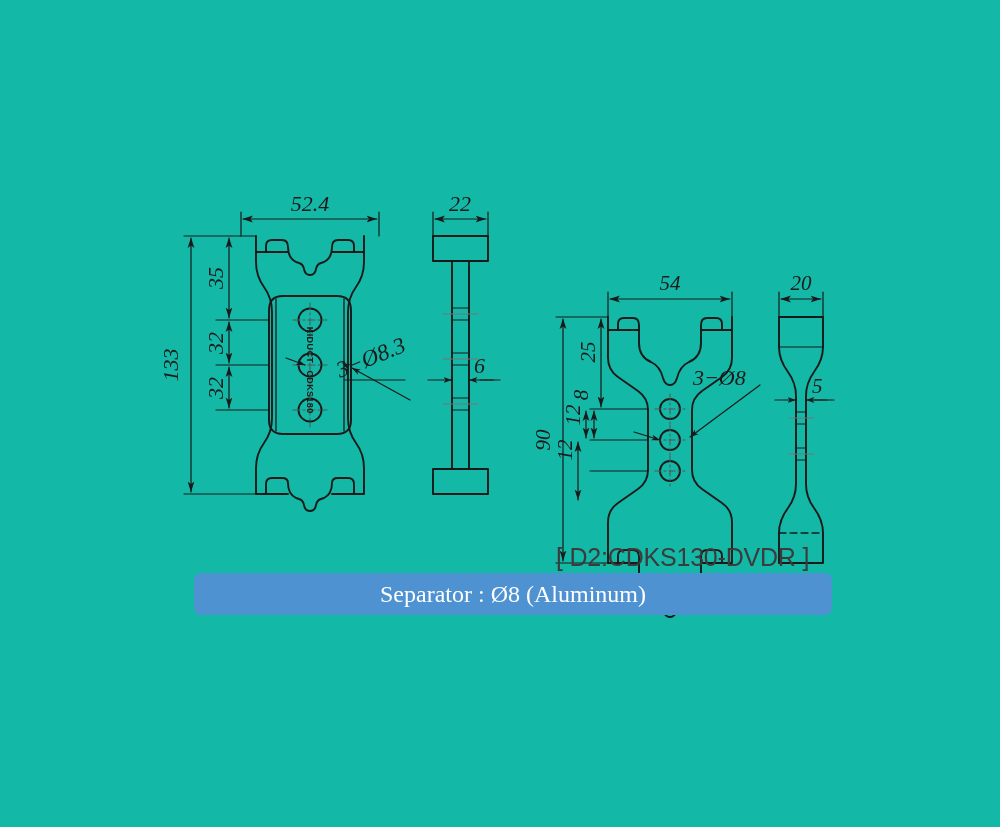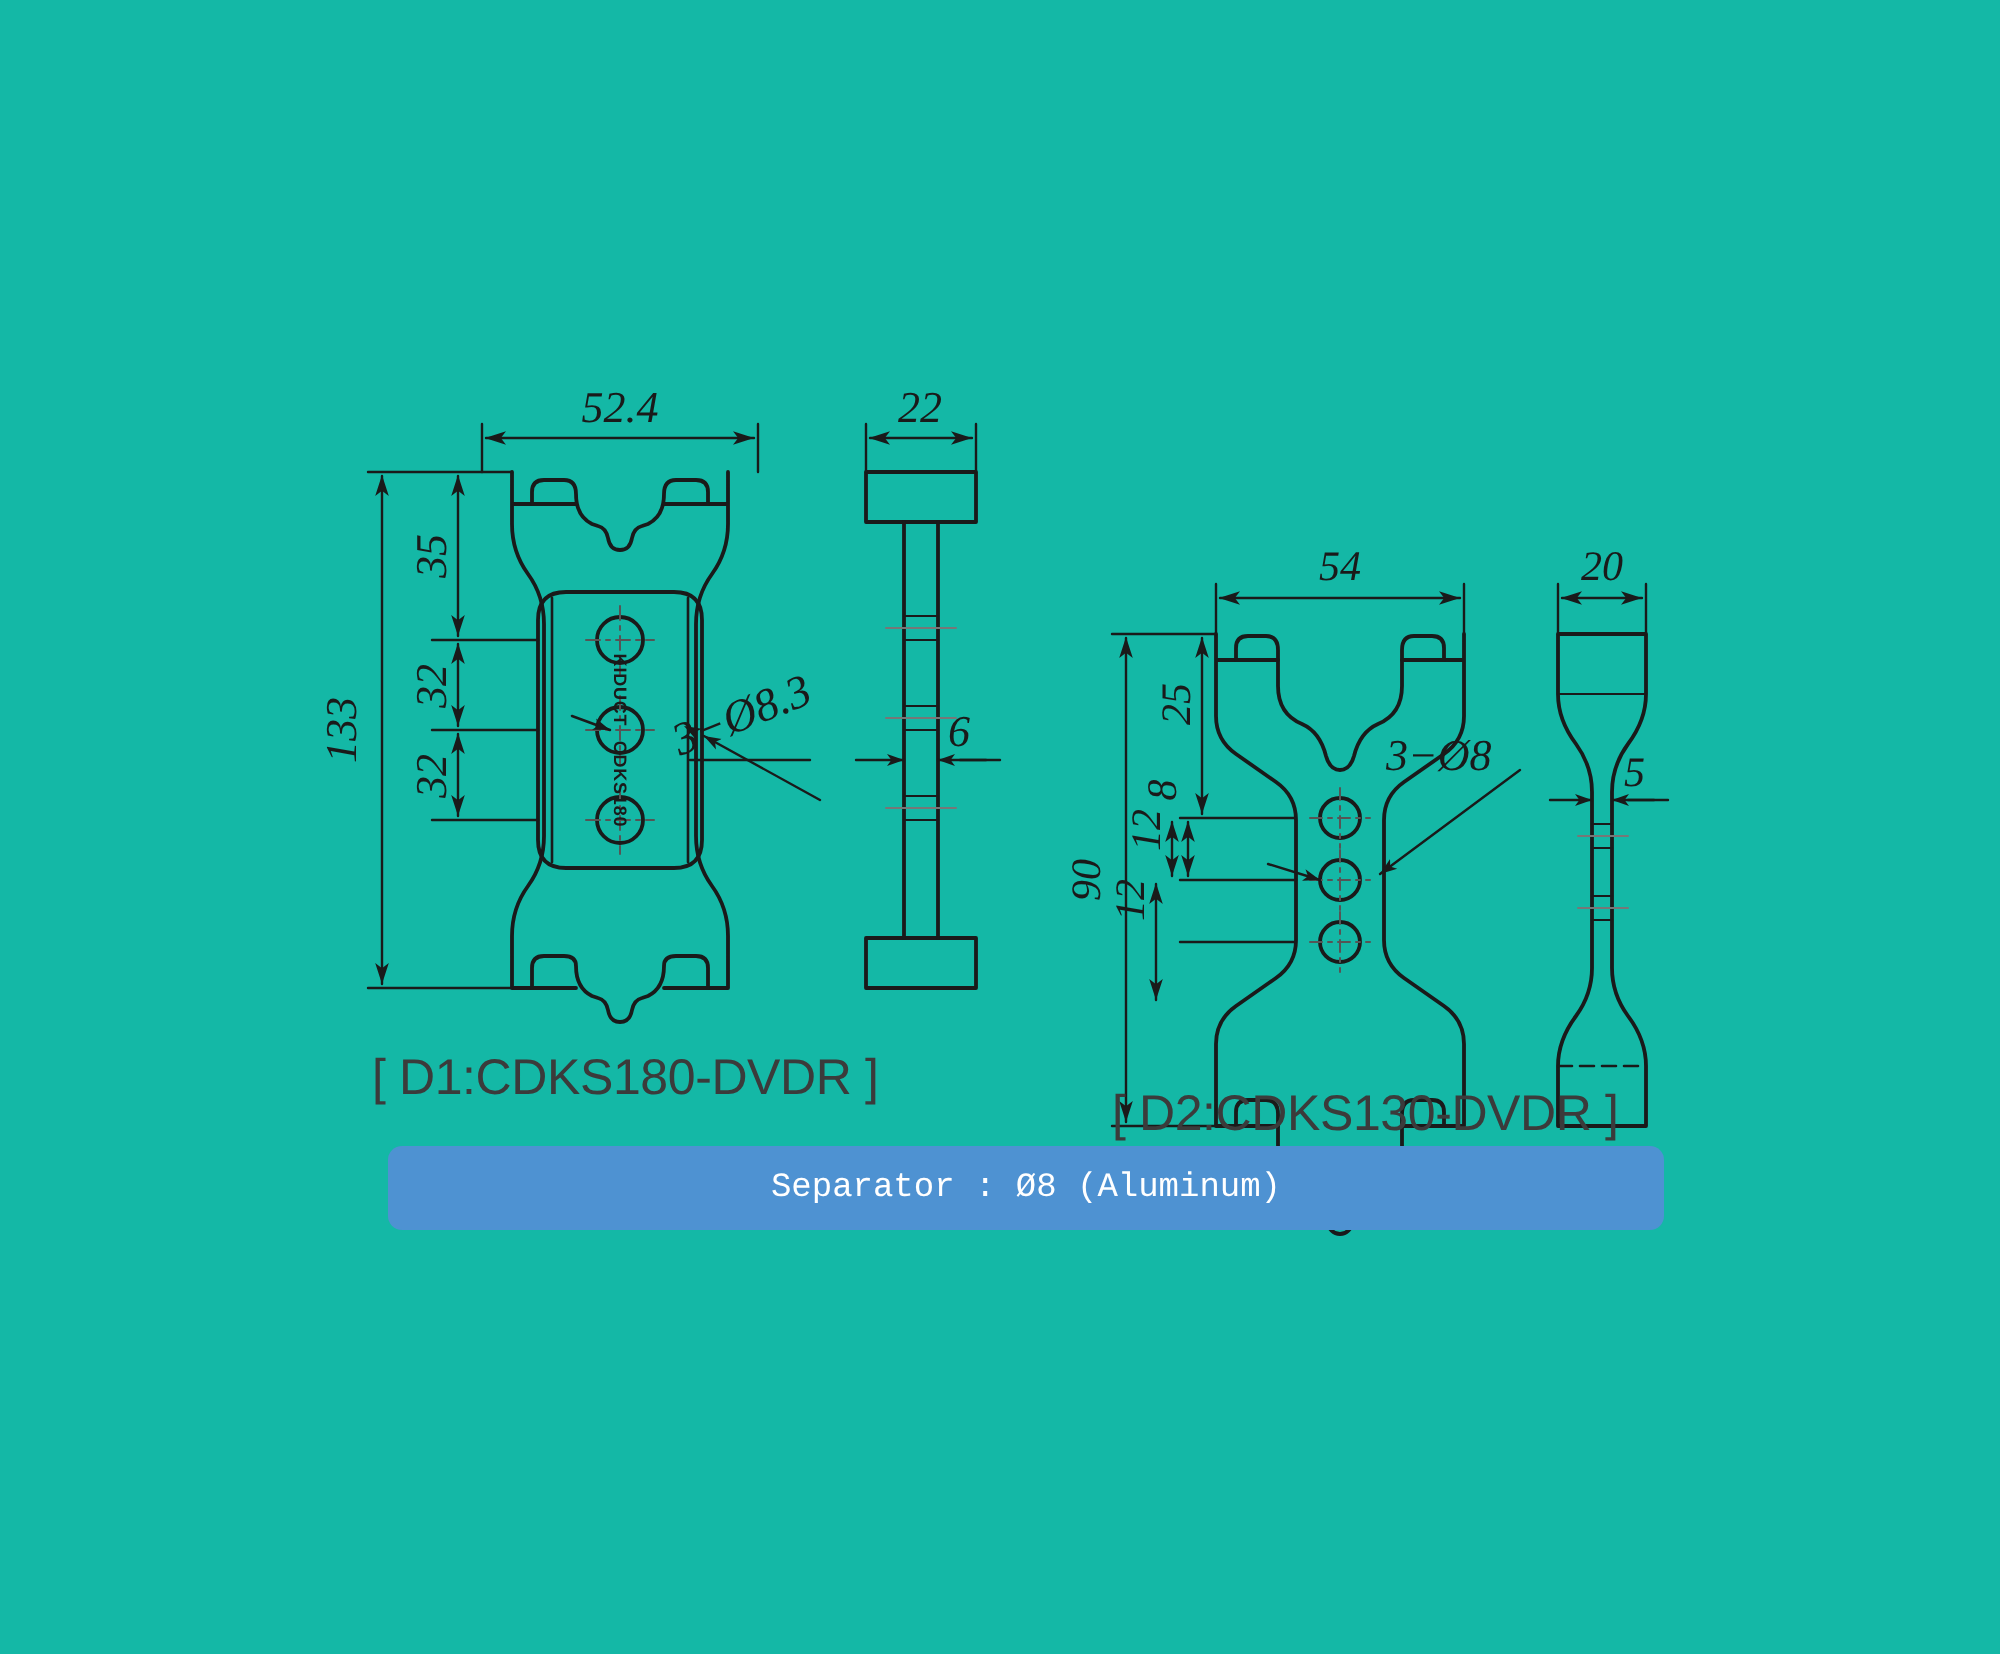--- a/index.html
+++ b/index.html
@@ -47,22 +47,22 @@
     width: 638px;
     height: 42px;
     background: #4e92d2;
     border-radius: 7px;
     display: flex;
     align-items: center;
     justify-content: center;
   }
   #separator-banner .banner-text {
     color: #ffffff;
-    font-size: 17px;
-    font-family: Liberation Mono, monospace;
+    font-size: 24px;
+    font-family: Liberation Serif, serif;
     white-space: nowrap;
   }
 </style>
 </head>
 <body>
 
 <div id="sheet">
 
   <svg class="drawing-svg" viewBox="0 0 1000 827" xmlns="http://www.w3.org/2000/svg">
     <defs>
@@ -385,20 +385,19 @@
         <path d="M814,400 L834,400"></path>
       </g>
       <g stroke="none" fill="#1a1a1a" font-family="'Liberation Serif', serif" font-style="italic" font-size="21">
         <text x="801" y="290" text-anchor="middle">20</text>
         <text x="812" y="393">5</text>
       </g>
 
     </g>
   </svg>
 
-  <div class="part-label" id="label-d1">[ D1:CDKS180-DVDR ]</div>
   <div class="part-label" id="label-d2">[ D2:CDKS130-DVDR ]</div>
 
   <div id="separator-banner">
     <span class="banner-text">Separator : Ø8 (Aluminum)</span>
   </div>
 
 </div>
 
 </body></html>

